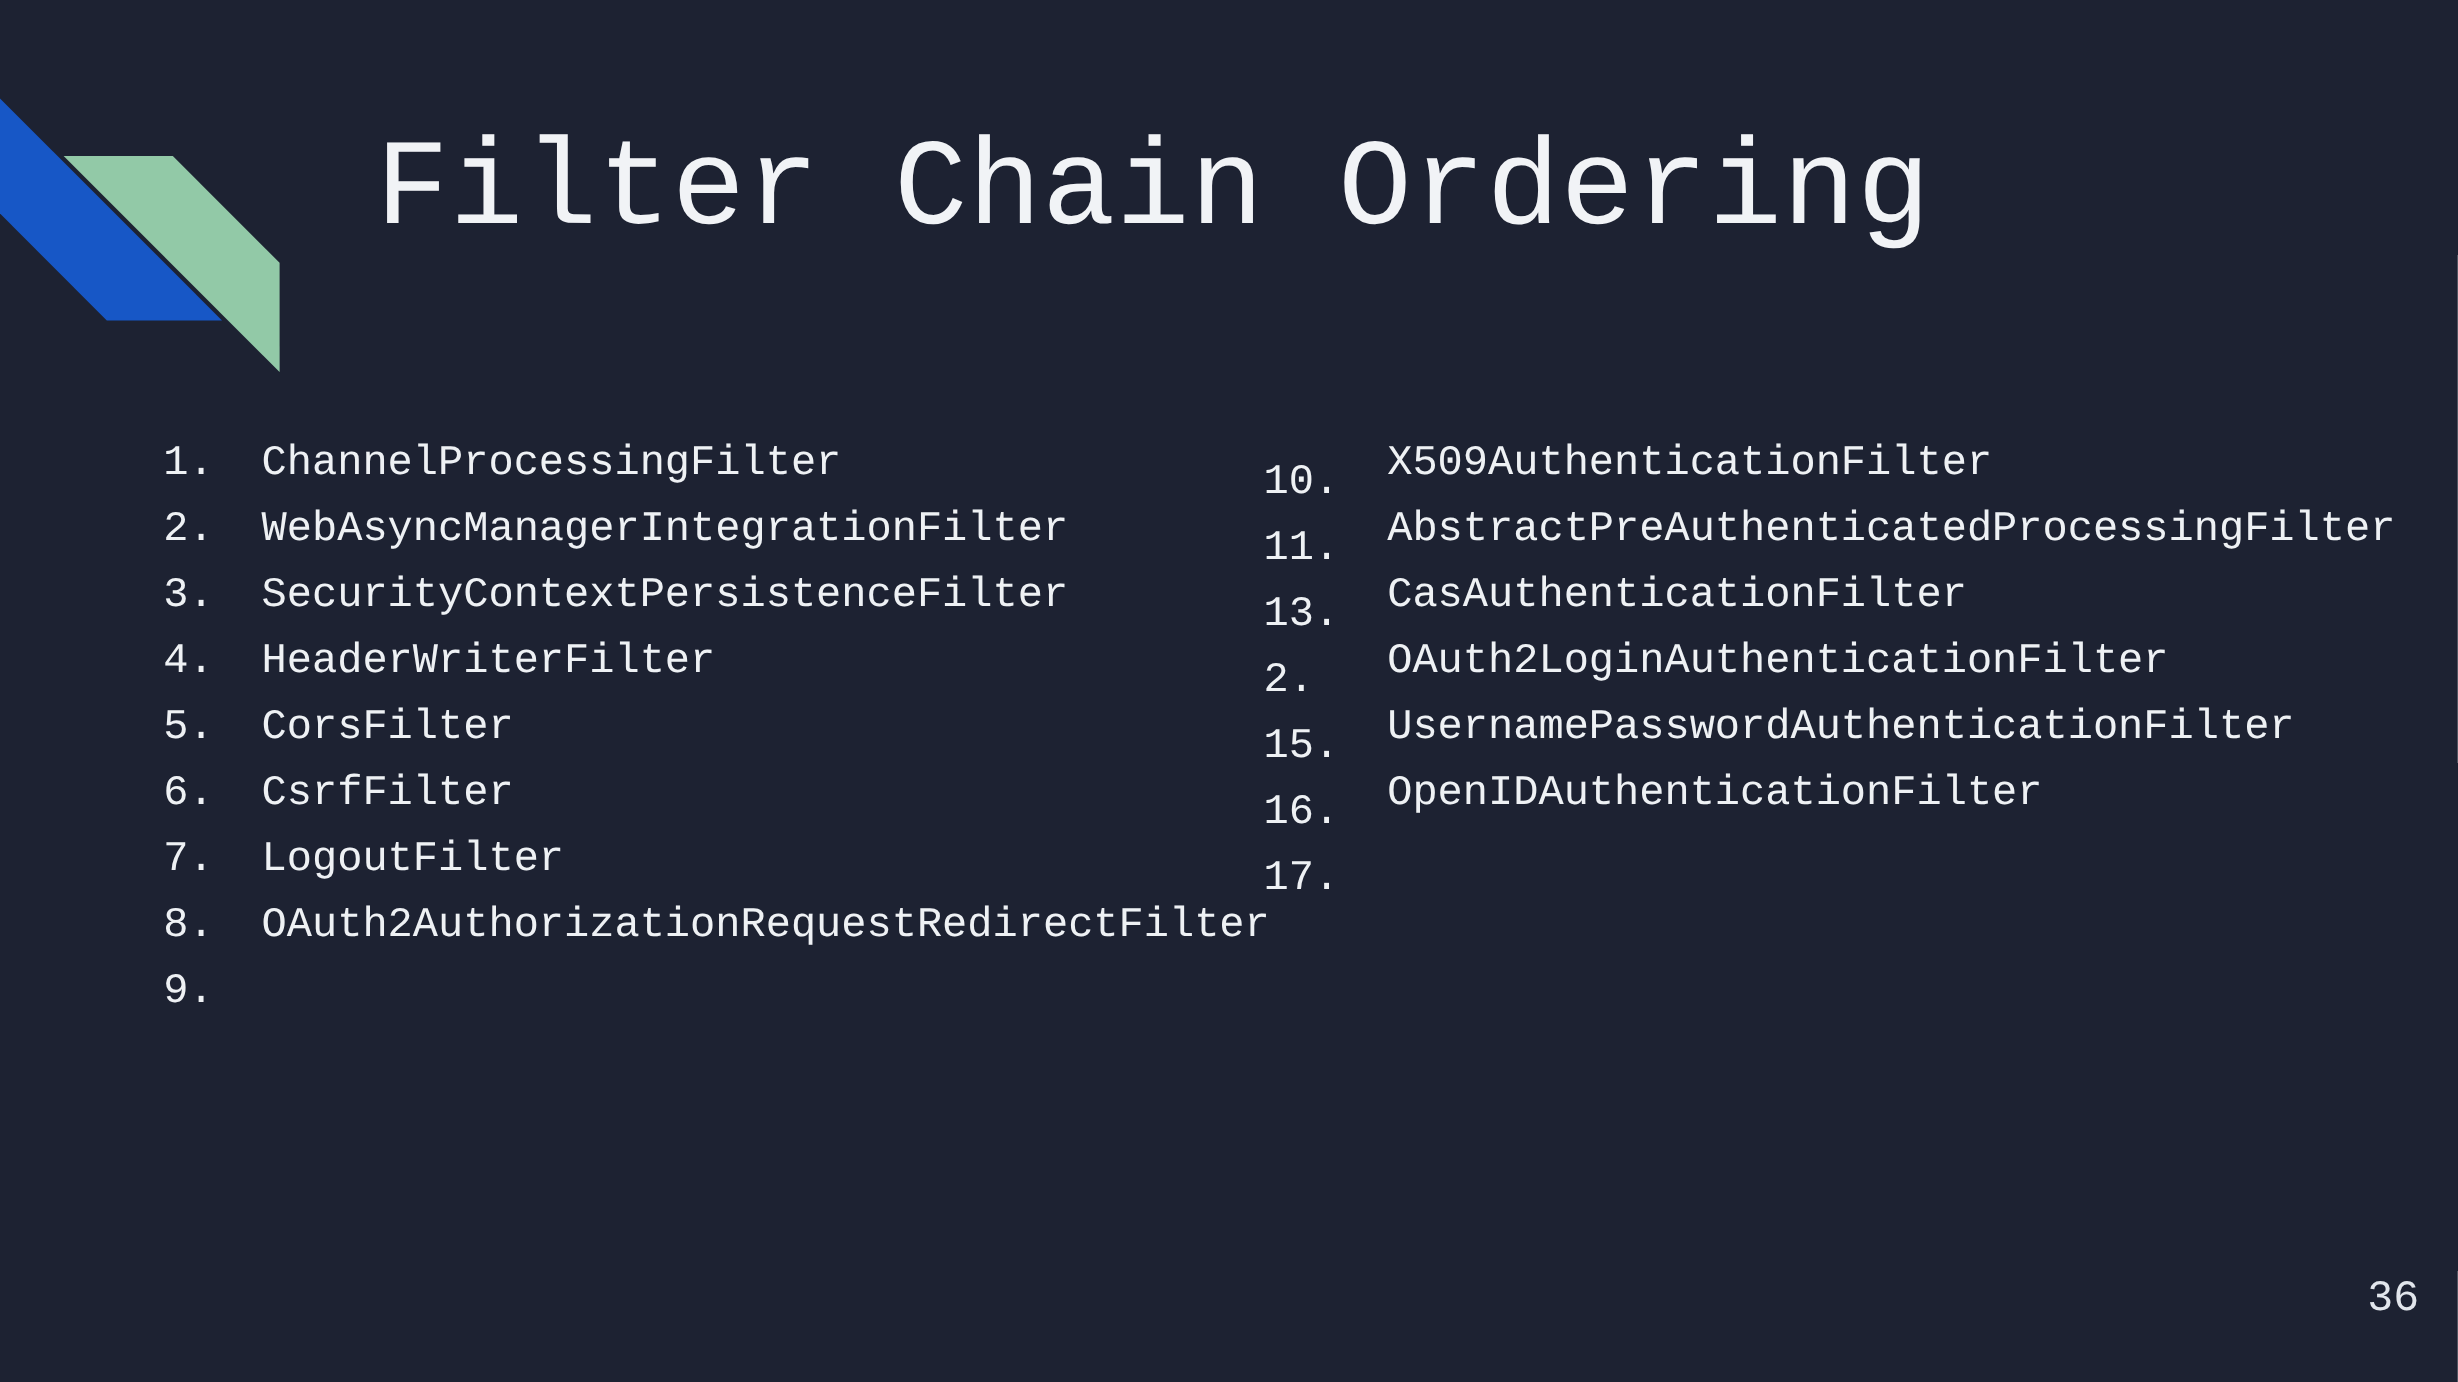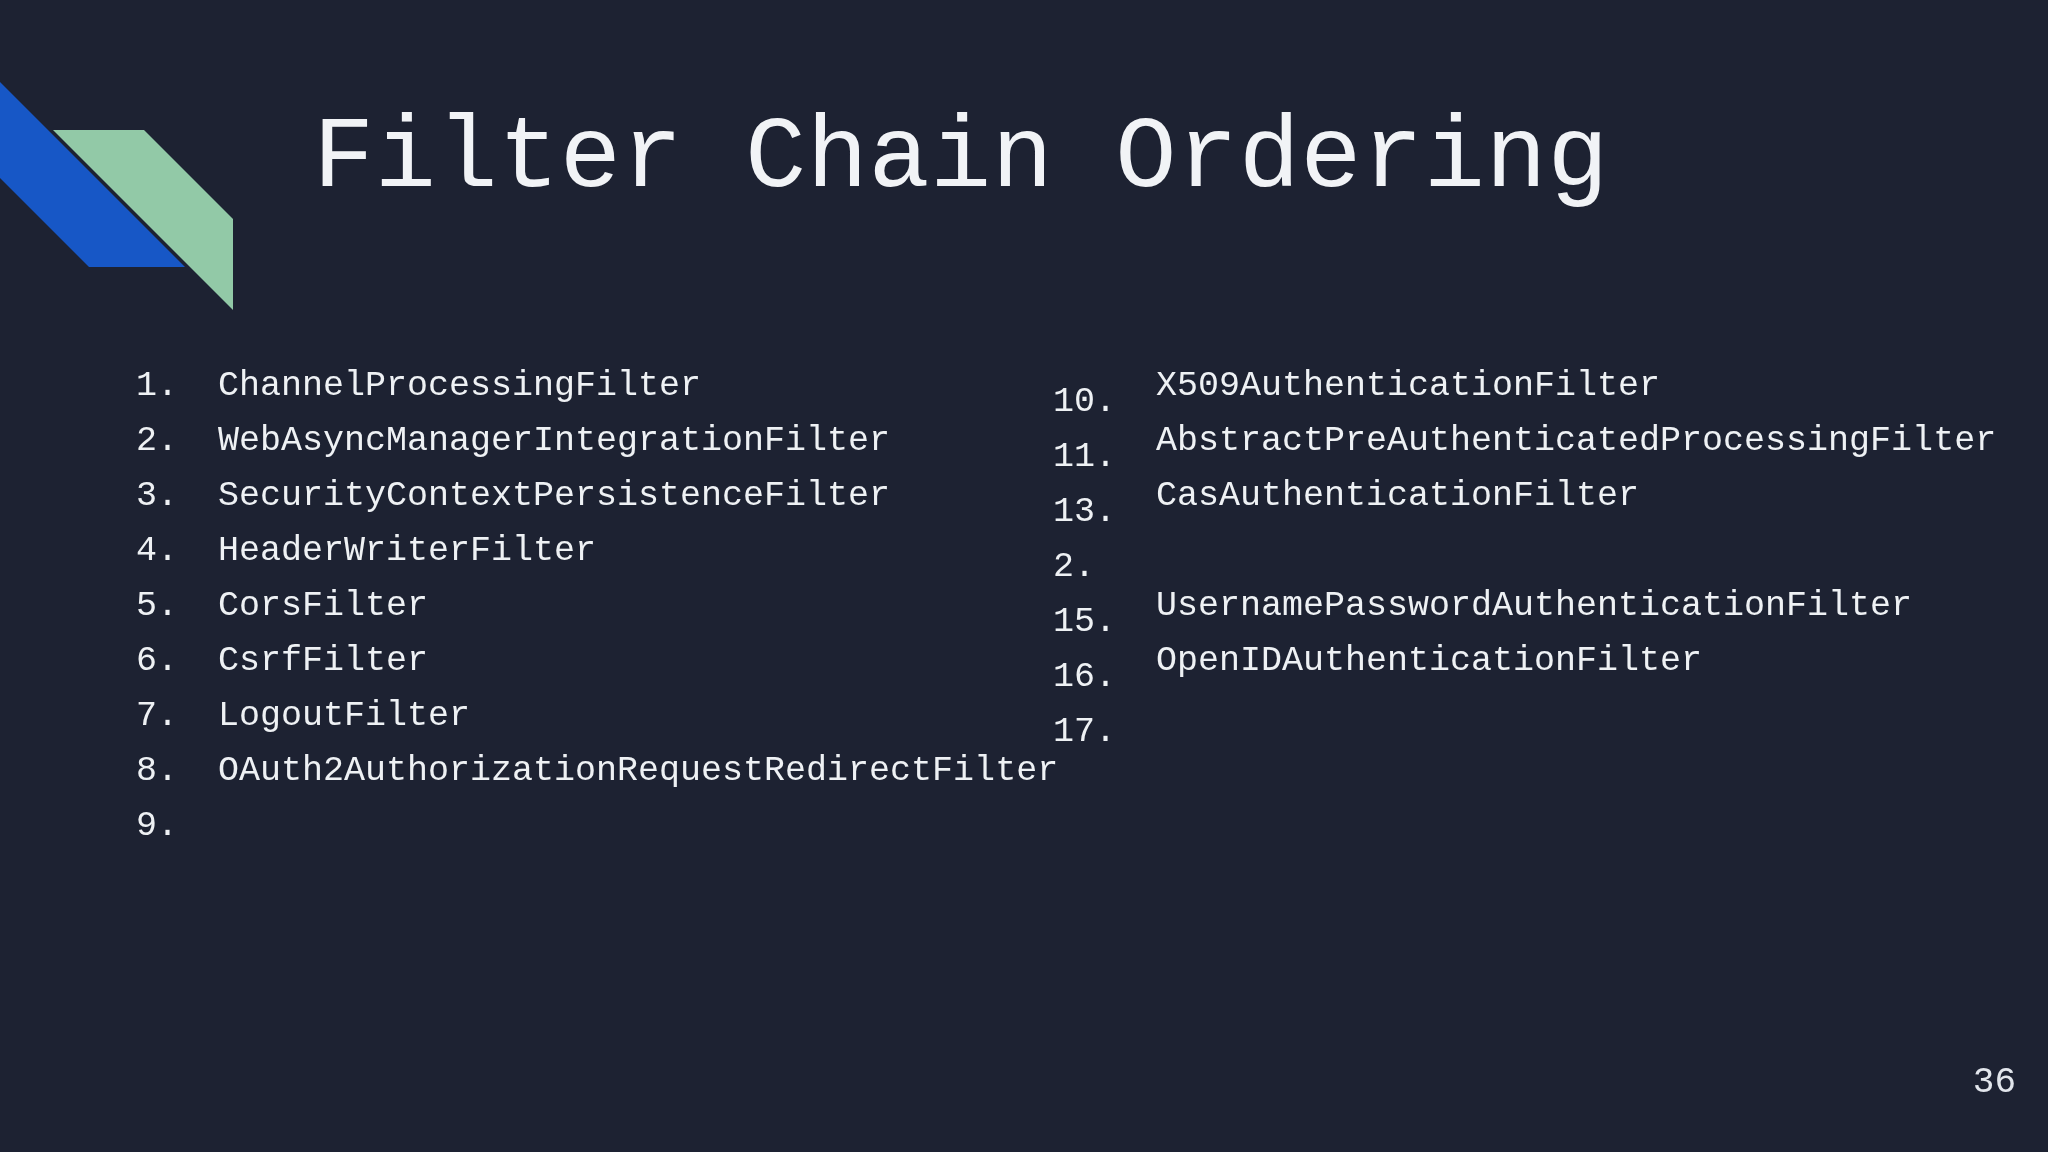--- a/index.html
+++ b/index.html
@@ -116,20 +116,21 @@
       <div class="filter-row">
         <span class="filter-num">11.</span>
         <span class="filter-label">AbstractPreAuthenticatedProcessingFilter</span>
       </div>
       <div class="filter-row">
         <span class="filter-num">13.</span>
         <span class="filter-label">CasAuthenticationFilter</span>
       </div>
       <div class="filter-row">
         <span class="filter-num">2.</span>
+        <span class="filter-label">OAuth2LoginAuthenticationFilter</span>
       </div>
       <div class="filter-row">
         <span class="filter-num">15.</span>
         <span class="filter-label">UsernamePasswordAuthenticationFilter</span>
       </div>
       <div class="filter-row">
         <span class="filter-num">16.</span>
         <span class="filter-label">OpenIDAuthenticationFilter</span>
       </div>
       <div class="filter-row">

